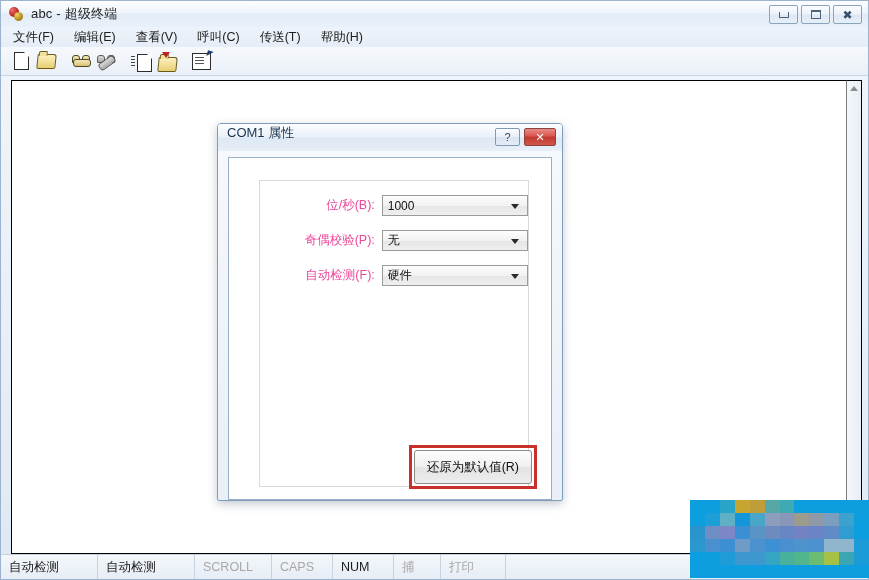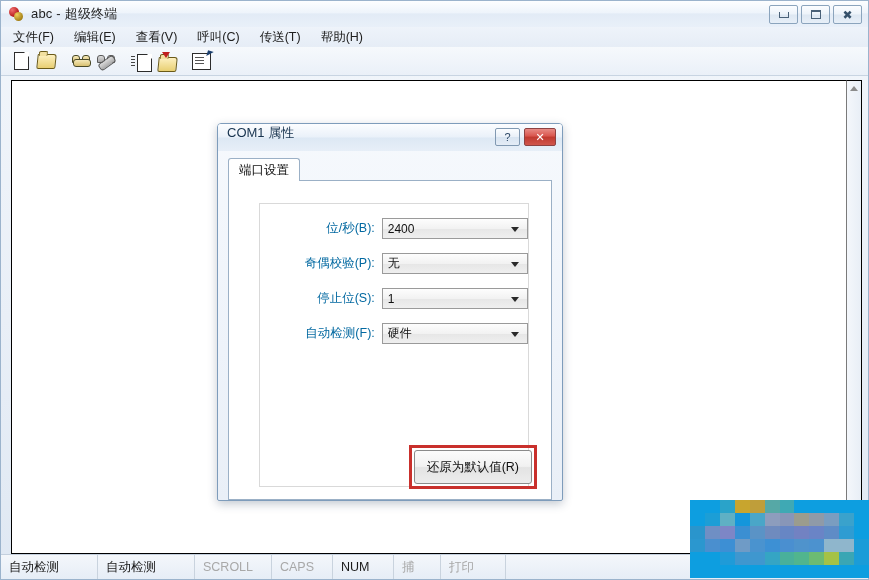--- a/index.html
+++ b/index.html
@@ -393,21 +393,21 @@
     display: flex;
     align-items: center;
     justify-content: flex-start;
     margin-top: 14px;
   }
   .field-label {
     width: 122px;
     text-align: right;
     padding-right: 7px;
     font-size: 12.5px;
-    color: #0369a1;
+    color: #ec4899;
     white-space: nowrap;
   }
   .combo {
     width: 155px;
     height: 21px;
     border: 1px solid #9a9a9a;
     background: linear-gradient(to bottom, #fdfdfd 0%, #f2f2f2 50%, #e6e6e6 51%, #efefef 100%);
     display: flex;
     align-items: center;
     position: relative;
@@ -599,51 +599,41 @@
       <div class="dlg-help-btn">
         <span>?</span>
       </div>
       <div class="dlg-close-btn">
         <span>✕</span>
       </div>
     </div>
   </div>
 
   <div id="tab-area">
-    <div id="tab-strip">
-      <div class="tab">端口设置</div>
-    </div>
 
     <div id="tab-panel">
       <div id="settings-group">
 
         <div class="field-row">
           <div class="field-label">位/秒(B):</div>
           <div class="combo">
-            <span>2400</span>
+            <span>1000</span>
             <span class="caret"></span>
           </div>
         </div>
 
 
         <div class="field-row">
           <div class="field-label">奇偶校验(P):</div>
           <div class="combo">
             <span>无</span>
             <span class="caret"></span>
           </div>
         </div>
 
-        <div class="field-row">
-          <div class="field-label">停止位(S):</div>
-          <div class="combo">
-            <span>1</span>
-            <span class="caret"></span>
-          </div>
-        </div>
 
         <div class="field-row">
           <div class="field-label">自动检测(F):</div>
           <div class="combo">
             <span>硬件</span>
             <span class="caret"></span>
           </div>
         </div>
 
       </div>

